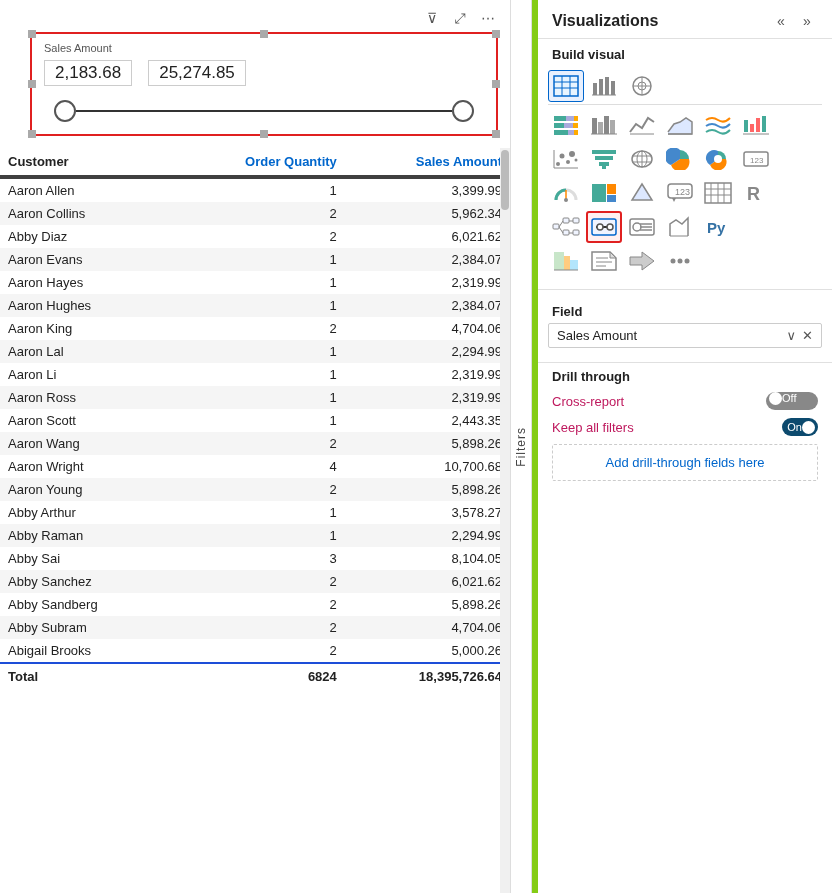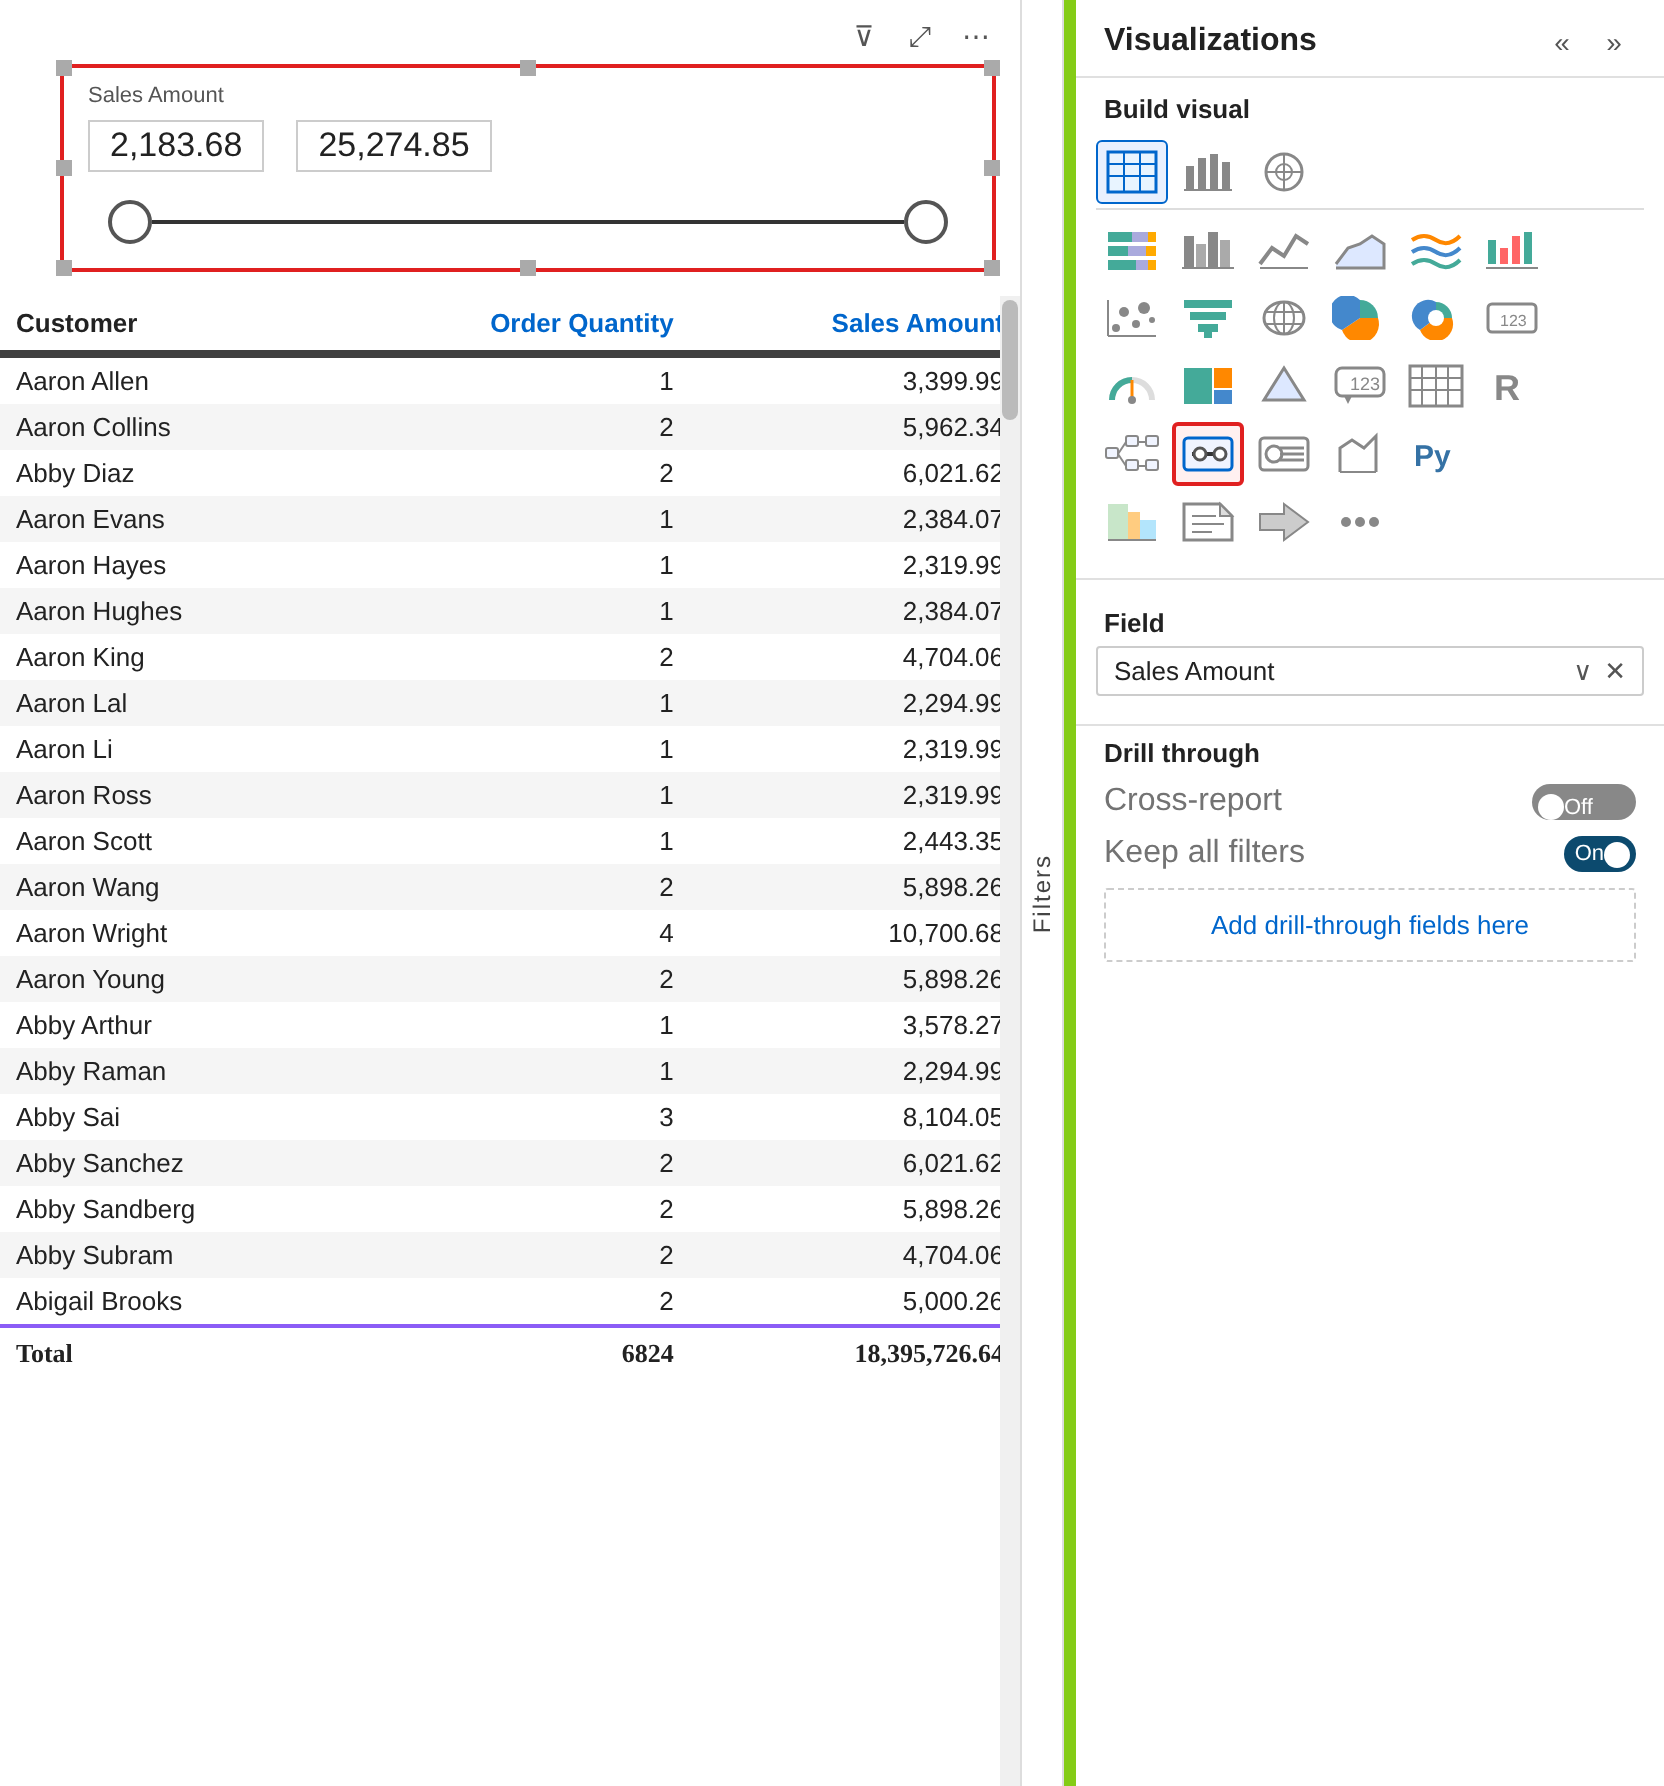--- a/index.html
+++ b/index.html
@@ -120,23 +120,22 @@
       white-space: nowrap;
     }
     .data-table td.col-qty,
     .data-table td.col-sales {
       text-align: right;
     }
     .data-table tbody tr:nth-child(even) {
       background: #f5f5f5;
     }
     .data-table tfoot tr {
-      border-top: 2px solid #8b5cf6;
+      border-top: 2px solid #1d4ed8;
       font-weight: 700;
-      font-family: Liberation Serif, serif;
     }
     .data-table tfoot td {
       padding: 5px 8px;
     }
 
     
     .scroll-bar {
       position: absolute;
       right: 0; top: 0; bottom: 0;
       width: 10px;
@@ -278,33 +277,33 @@
       color: #222;
       margin-bottom: 8px;
     }
     .toggle-row {
       display: flex;
       align-items: center;
       justify-content: space-between;
       margin-bottom: 8px;
     }
     .toggle-label {
-      font-size: 16px;
-      color: #737373;
+      font-size: 13px;
+      color: #be185d;
     }
     .toggle-switch {
       display: flex;
       align-items: center;
       gap: 4px;
     }
     .toggle-off {
       background: #888;
       border-radius: 10px;
       width: 52px; height: 18px;
-      display: flex; align-items: flex-end;
+      display: flex; align-items: flex-start;
       padding: 0 3px;
       cursor: pointer;
     }
     .toggle-on {
       background: #0c4a6e;
       border-radius: 10px;
       width: 36px; height: 18px;
       display: flex; align-items: center;
       justify-content: flex-end;
       padding: 0 3px;

